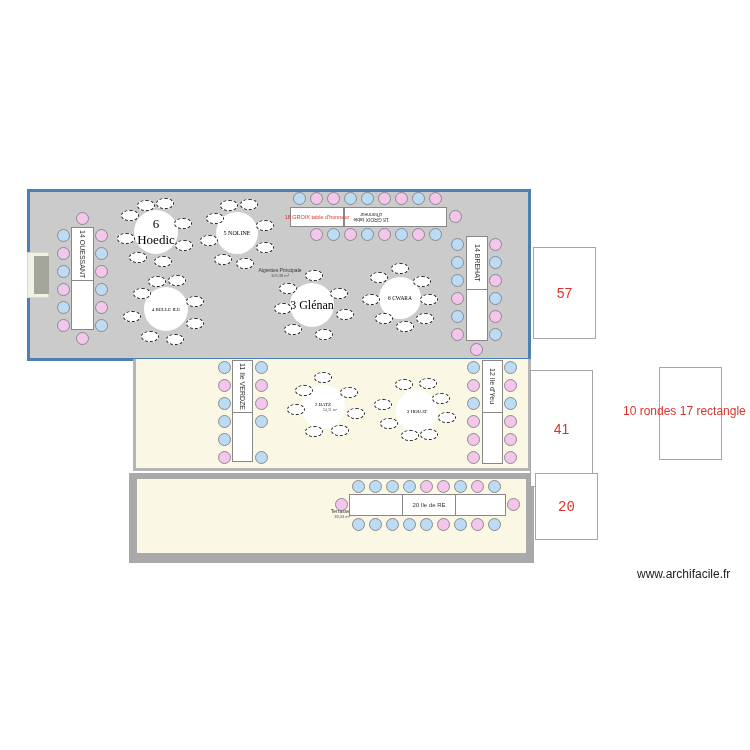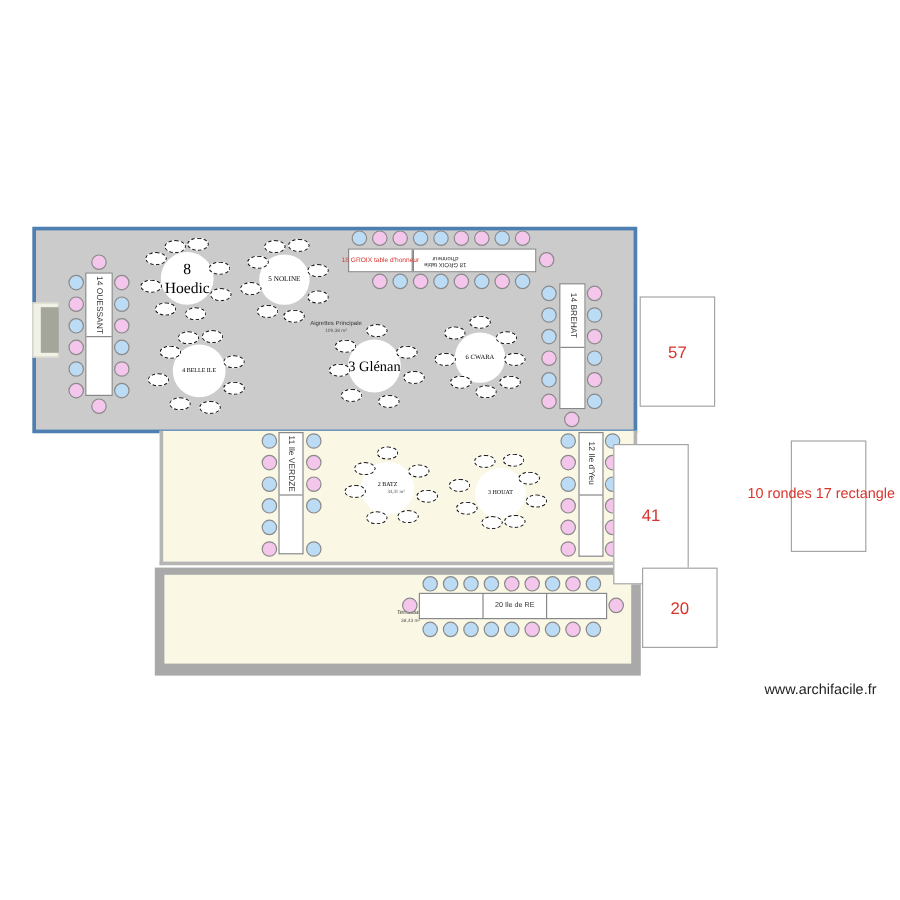--- a/index.html
+++ b/index.html
@@ -100,21 +100,21 @@
 <div class="abs seat pink" style="left:451px;top:328px;"></div>
 <div class="abs seat pink" style="left:489px;top:238px;"></div>
 <div class="abs seat blue" style="left:489px;top:256px;"></div>
 <div class="abs seat pink" style="left:489px;top:274px;"></div>
 <div class="abs seat blue" style="left:489px;top:292px;"></div>
 <div class="abs seat pink" style="left:489px;top:310px;"></div>
 <div class="abs seat blue" style="left:489px;top:328px;"></div>
 <div class="abs seat pink" style="left:470px;top:343px;"></div>
 
 <div class="abs round serif" style="left:134px;top:210px;width:44px;height:44px;font-size:13px;">
-    <span>8 Hoedic</span>
+    <span>6 Hoedic</span>
   </div>
 <div class="abs petal" style="left:137px;top:200px;"></div>
 <div class="abs petal" style="left:156px;top:198px;"></div>
 <div class="abs petal" style="left:121px;top:210px;"></div>
 <div class="abs petal" style="left:174px;top:218px;"></div>
 <div class="abs petal" style="left:117px;top:233px;"></div>
 <div class="abs petal" style="left:175px;top:240px;"></div>
 <div class="abs petal" style="left:129px;top:252px;"></div>
 <div class="abs petal" style="left:154px;top:256px;"></div>
 
@@ -251,22 +251,22 @@
 <div class="abs seat blue" style="left:403px;top:518px;"></div>
 <div class="abs seat blue" style="left:420px;top:518px;"></div>
 <div class="abs seat pink" style="left:437px;top:518px;"></div>
 <div class="abs seat blue" style="left:454px;top:518px;"></div>
 <div class="abs seat pink" style="left:471px;top:518px;"></div>
 <div class="abs seat blue" style="left:488px;top:518px;"></div>
 
 <div class="abs count-box" style="left:533px;top:247px;width:63px;height:92px;">
     <span>57</span>
   </div>
-<div class="abs count-box" style="left:511px;top:370px;width:63px;height:117px;">
+<div class="abs count-box" style="left:530px;top:370px;width:63px;height:117px;">
     <span>41</span>
   </div>
-<div class="abs count-box" style="left:535px;top:473px;width:63px;height:67px;">
+<div class="abs count-box" style="left:535px;top:473px;width:63px;height:67px;font-family:Liberation Mono, monospace;">
     <span>20</span>
   </div>
 <div class="abs count-box" style="left:659px;top:367px;width:63px;height:93px;"></div>
 <div class="abs summary" style="left:623px;top:404px;">10 rondes 17 rectangle</div>
 
 <div class="abs watermark" style="left:637px;top:567px;">www.archifacile.fr</div>
 
 </body></html>

